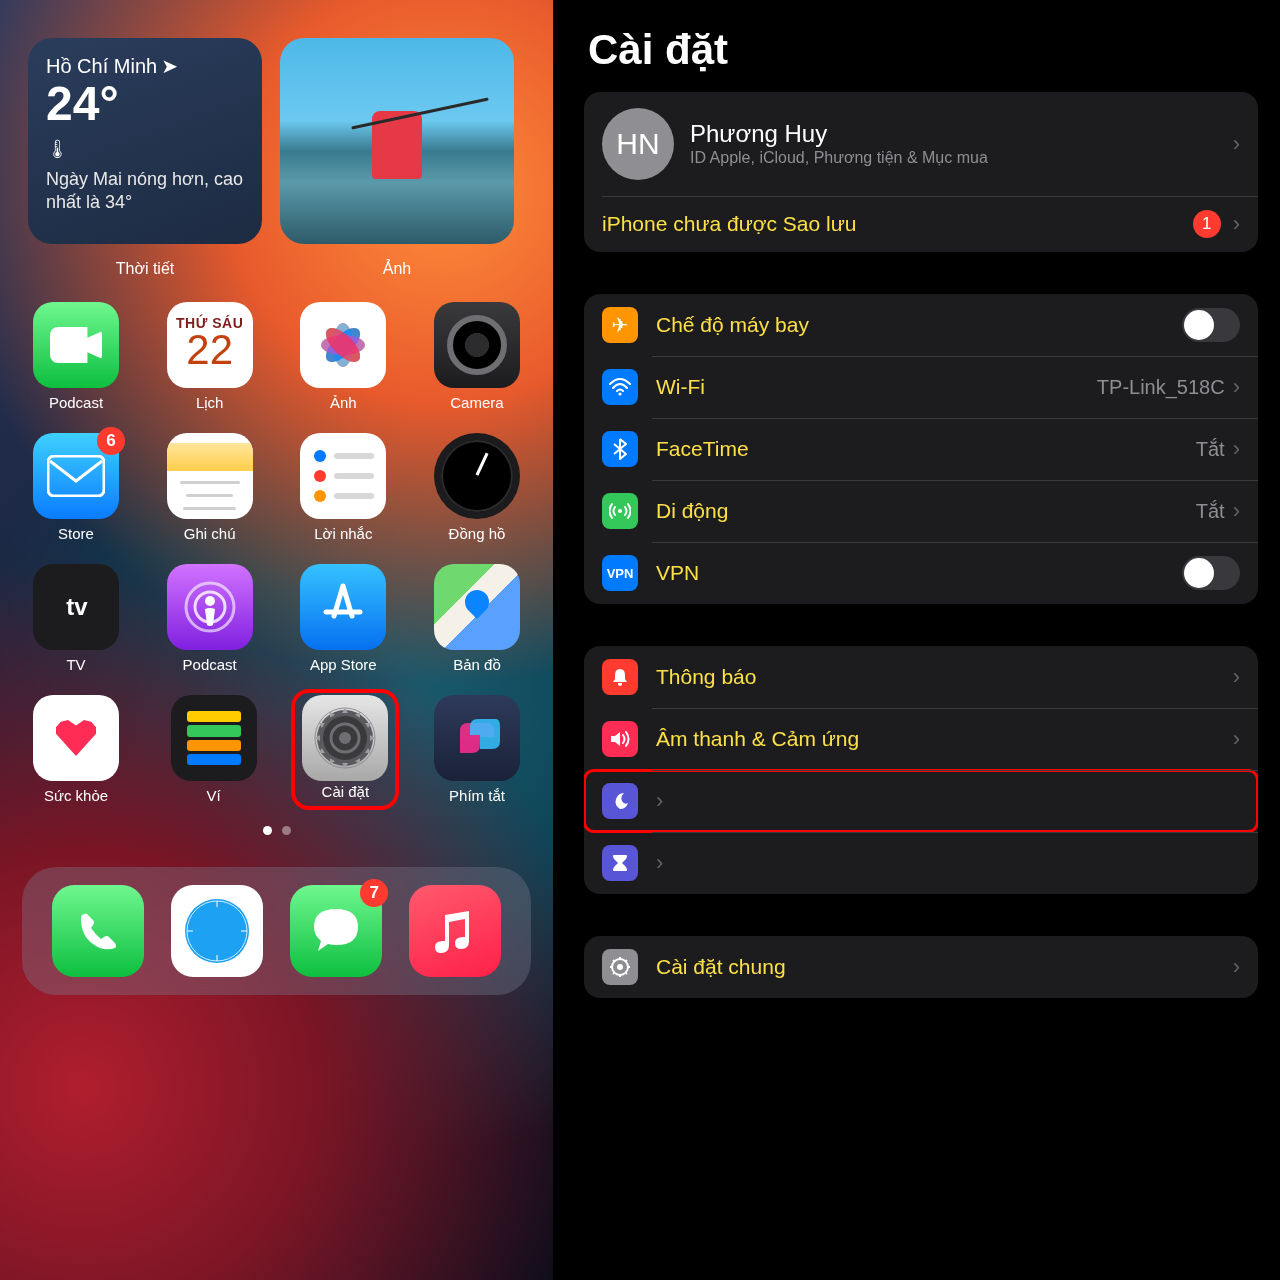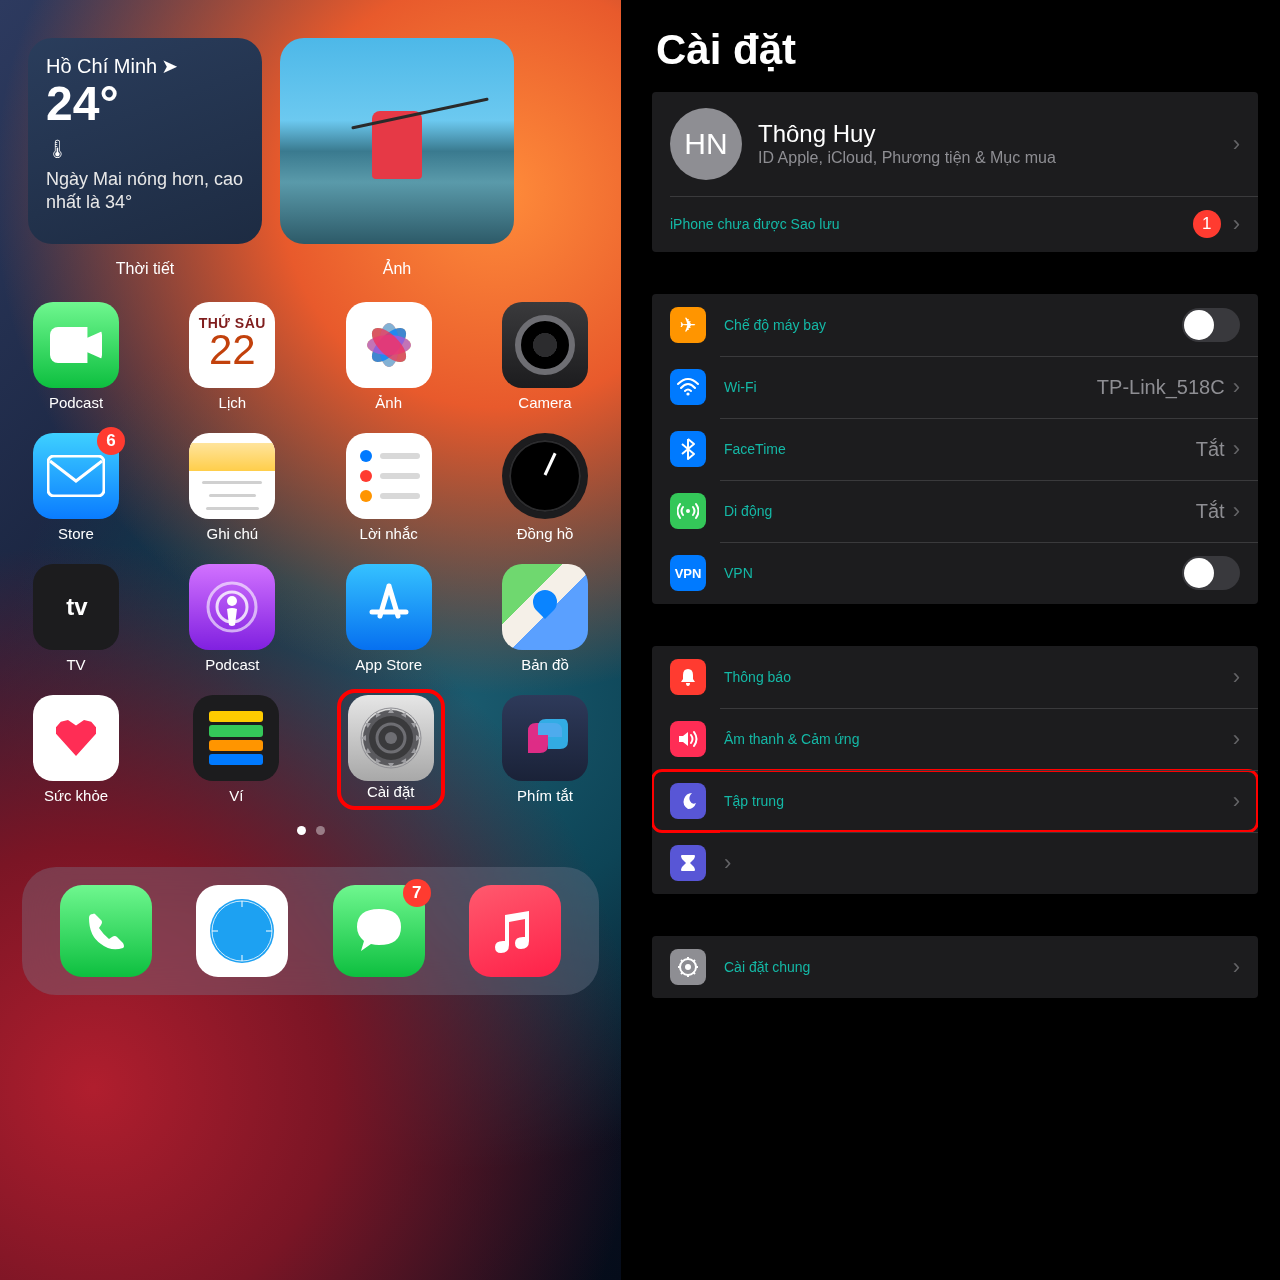--- a/index.html
+++ b/index.html
@@ -1,18 +1,18 @@
 <!DOCTYPE html>
 <html><head>
 <meta charset="utf-8">
 <style>
 *{margin:0;padding:0;box-sizing:border-box;font-family:-apple-system,BlinkMacSystemFont,'SF Pro Display','Helvetica Neue',sans-serif;-webkit-font-smoothing:antialiased}
 body{background:#000;width:1280px;height:1280px;display:flex;overflow:hidden}
 .panel{height:100%;position:relative}
-.panel-left{width:621px;background:radial-gradient(circle at 80% 15%,#ff8c3a 0%,#e85a2c 18%,transparent 42%),radial-gradient(circle at 15% 85%,#b01e2e 0%,#7a1525 20%,transparent 45%),radial-gradient(circle at 75% 55%,#1a5a6e 0%,#0d4456 25%,transparent 55%),linear-gradient(135deg,#2d3a5f 0%,#1a2540 35%,#0b1628 70%,#050c1a 100%)}
+.panel-left{width:553px;background:radial-gradient(circle at 80% 15%,#ff8c3a 0%,#e85a2c 18%,transparent 42%),radial-gradient(circle at 15% 85%,#b01e2e 0%,#7a1525 20%,transparent 45%),radial-gradient(circle at 75% 55%,#1a5a6e 0%,#0d4456 25%,transparent 55%),linear-gradient(135deg,#2d3a5f 0%,#1a2540 35%,#0b1628 70%,#050c1a 100%)}
 .divider{width:9px;background:#000}
 .panel-right{flex:1;background:#000;padding:26px 22px 0 22px;overflow:hidden}
 
 
 .widgets{display:flex;gap:18px;padding:38px 28px 8px 28px}
 .widget{width:234px;height:206px;border-radius:24px;position:relative;overflow:hidden}
 .weather{background:linear-gradient(160deg,#2a3d5c 0%,#1d2b42 100%);padding:16px 18px;color:#fff}
 .weather .loc{font-size:20px;font-weight:400;display:flex;align-items:center;gap:4px}
 .weather .temp{font-size:48px;font-weight:700;line-height:1;margin-top:2px}
 .weather .therm{margin-top:10px;font-size:18px}
@@ -83,28 +83,28 @@
 
 .pager{display:flex;justify-content:center;gap:10px;margin-top:6px}
 .pager .dot{width:9px;height:9px;border-radius:50%;background:rgba(255,255,255,.4)}
 .pager .dot.active{background:#fff}
 
 .dock{margin:32px 22px 0;height:128px;background:rgba(120,130,150,.35);backdrop-filter:blur(20px);border-radius:34px;display:flex;justify-content:space-around;align-items:center;padding:0 16px}
 .dock .app-icon{width:92px;height:92px;border-radius:22px}
 
 
 .stitle{color:#fff;font-size:42px;font-weight:700;margin-bottom:18px;margin-left:4px}
-.sgroup{background:#1c1c1e;border-radius:4px;margin-bottom:42px;overflow:hidden}
+.sgroup{background:#1c1c1e;border-radius:16px;margin-bottom:42px;overflow:hidden}
 .srow{display:flex;align-items:center;padding:13px 18px;min-height:56px;position:relative}
 .srow+.srow::before{content:"";position:absolute;top:0;left:68px;right:0;height:1px;background:#3a3a3c}
 .srow.profile{padding:16px 18px}
 .srow.profile+.srow::before{left:18px}
 .srow.highlighted{outline:3px solid #ff0000;outline-offset:-2px;border-radius:10px}
 .sicon{width:36px;height:36px;border-radius:8px;display:flex;align-items:center;justify-content:center;margin-right:18px;flex-shrink:0;font-size:20px;color:#fff}
-.sname{color:#14b8a6;font-size:14px;flex:1}
+.sname{color:#fde047;font-size:21px;flex:1}
 .sval{color:#8e8e93;font-size:20px;margin-right:8px}
 .chev{color:#636366;font-size:22px;font-weight:300}
 .avatar{width:72px;height:72px;border-radius:50%;background:#8e8e93;display:flex;align-items:center;justify-content:center;color:#fff;font-size:30px;font-weight:400;margin-right:16px}
 .pinfo{flex:1}
 .pname{color:#fff;font-size:24px}
 .psub{color:#8e8e93;font-size:16px;line-height:1.3}
 .nbadge{width:28px;height:28px;border-radius:50%;background:#ff3b30;color:#fff;font-size:17px;display:flex;align-items:center;justify-content:center;margin-right:12px}
 .toggle{width:58px;height:34px;border-radius:17px;background:#39393d;position:relative}
 .toggle::after{content:"";position:absolute;width:30px;height:30px;border-radius:50%;background:#fff;top:2px;right:2px;transition:.2s}
 .toggle.off::after{right:auto;left:2px}
@@ -349,21 +349,21 @@
 
 <div class="divider"></div>
 
 <div class="panel panel-right">
   <div class="stitle">Cài đặt</div>
 
   <div class="sgroup">
     <div class="srow profile">
       <div class="avatar">HN</div>
       <div class="pinfo">
-        <div class="pname">Thông Huy</div>
+        <div class="pname">Phương Huy</div>
         <div class="psub">ID Apple, iCloud, Phương tiện &amp; Mục mua</div>
       </div>
       <div class="chev">›</div>
     </div>
     <div class="srow">
       <div class="sname">iPhone chưa được Sao lưu</div>
       <div class="nbadge">1</div>
       <div class="chev">›</div>
     </div>
   </div>
@@ -432,21 +432,20 @@
         </div>
       <div class="sname">Âm thanh &amp; Cảm ứng</div>
       <div class="chev">›</div>
     </div>
     <div class="srow highlighted">
       <div class="sicon si-focus">
           <svg width="20" height="20" viewBox="0 0 20 20">
             <path d="M14 2 Q8 2 6 8 Q4 14 10 18 Q16 18 18 12 Q14 14 12 10 Q10 6 14 2" fill="#fff"></path>
           </svg>
         </div>
-      <div class="sname">Tập trung</div>
       <div class="chev">›</div>
     </div>
     <div class="srow">
       <div class="sicon si-screen">
           <svg width="20" height="20" viewBox="0 0 20 20">
             <path d="M4 2 L16 2 Q18 2 16 6 L12 10 L16 14 Q18 18 16 18 L4 18 Q2 18 4 14 L8 10 L4 6 Q2 2 4 2" fill="#fff"></path>
           </svg>
         </div>
       <div class="chev">›</div>
     </div>

